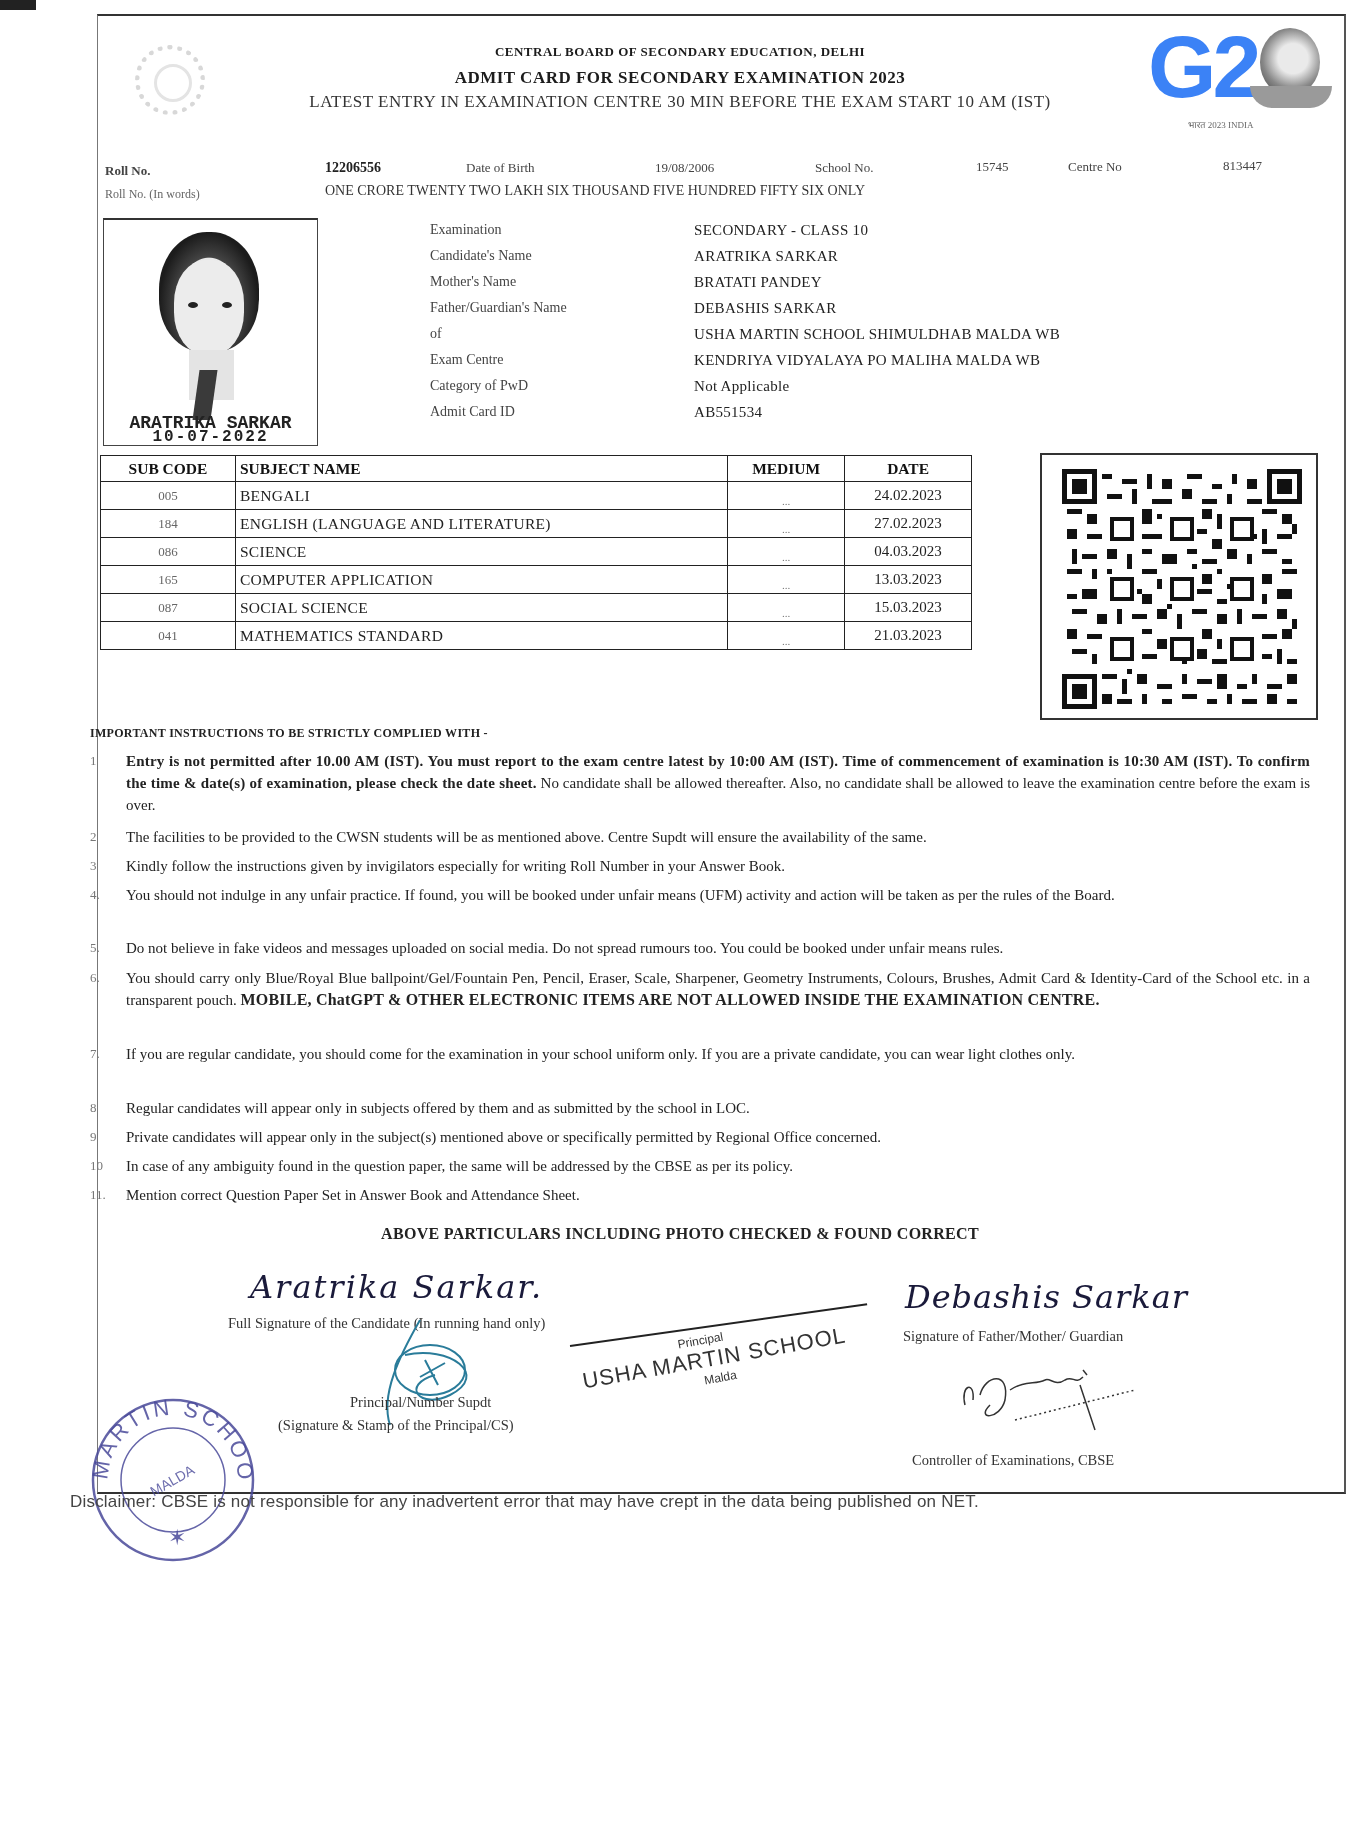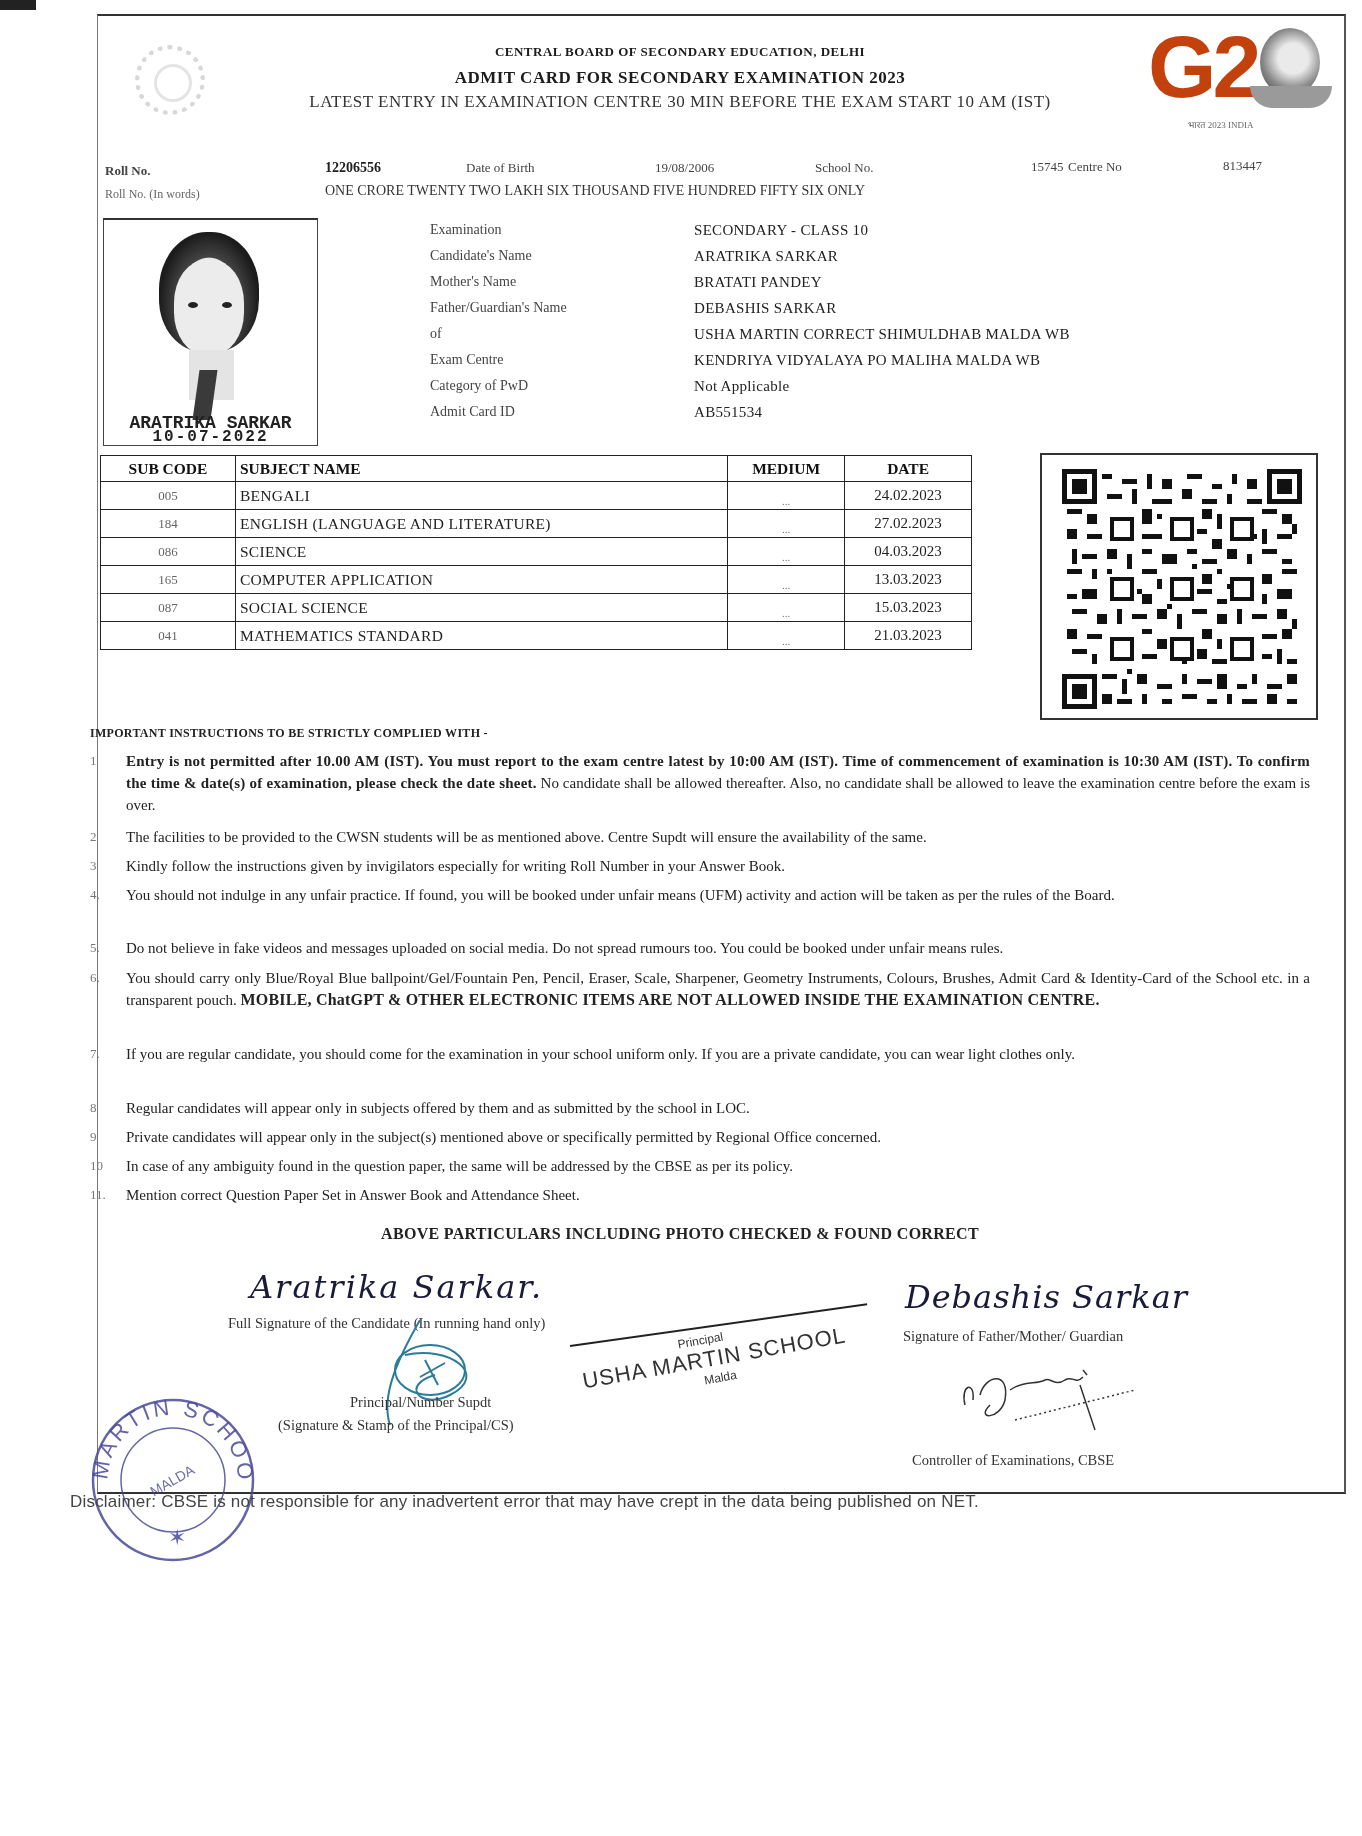--- a/index.html
+++ b/index.html
@@ -18,21 +18,21 @@
     position: absolute; left: 135px; top: 45px; width: 70px; height: 70px;
     border: 5px dotted #d8d8d8; border-radius: 50%; box-sizing: border-box;
   }
   .cbse-logo::after { content: ""; position: absolute; left: 14px; top: 14px; width: 32px; height: 32px; border: 3px solid #e4e4e4; border-radius: 50%; }
   .hdr { position: absolute; left: 200px; width: 960px; text-align: center; letter-spacing: 0.5px; }
   .hdr1 { top: 44px; font-size: 13px; font-weight: bold; }
   .hdr2 { top: 68px; font-size: 17px; font-weight: bold; }
   .hdr3 { top: 92px; font-size: 17px; color: #333; }
 
   .g20 { position: absolute; left: 1148px; top: 24px; width: 190px; height: 110px; }
-  .g20-text { position: absolute; left: 0; top: -8px; font-family: "Liberation Sans", sans-serif; font-size: 88px; color: #c2410c; letter-spacing: -4px; font-weight: bold; }
+  .g20-text { position: absolute; left: 0; top: -8px; font-family: "Liberation Sans", sans-serif; font-size: 88px; color: #3b82f6; letter-spacing: -4px; font-weight: bold; }
   .g20-globe { position: absolute; left: 112px; top: 4px; width: 60px; height: 68px; border-radius: 50%;
     background: radial-gradient(circle at 55% 45%, #eaeaea 0 30%, #888 60%, #333 100%); }
   .g20-lotus { position: absolute; left: 102px; top: 62px; width: 82px; height: 22px; border-radius: 0 0 40px 40px; background: #9a9a9a; }
   .g20-sub { position: absolute; left: 40px; top: 94px; font-size: 9px; color: #666; font-family: "Liberation Serif", serif; }
 
   .lbl { font-size: 14px; color: #444; }
   .val { font-size: 14px; color: #222; }
   .bold { font-weight: bold; }
 
   .photo-box { position: absolute; left: 103px; top: 218px; width: 213px; height: 225px; border: 1px solid #444; border-top: 2px solid #333; background: #fff; overflow: hidden; }
@@ -99,21 +99,21 @@
   <div class="g20-globe"></div>
   <div class="g20-lotus"></div>
   <div class="g20-sub">भारत 2023 INDIA</div>
 </div>
 
 <div class="abs lbl bold" style="left:105px;top:163px;font-size:13px;">Roll No.</div>
 <div class="abs val bold" style="left:325px;top:160px;font-size:14px;">12206556</div>
 <div class="abs lbl" style="left:466px;top:160px;font-size:13px;">Date of Birth</div>
 <div class="abs lbl" style="left:655px;top:160px;font-size:13px;">19/08/2006</div>
 <div class="abs lbl" style="left:815px;top:160px;font-size:13px;">School No.</div>
-<div class="abs lbl" style="left:1031px;top:159px;font-size:13px;">15745</div>
+<div class="abs lbl" style="left:976px;top:159px;font-size:13px;">15745</div>
 <div class="abs lbl" style="left:1068px;top:159px;font-size:13px;">Centre No</div>
 <div class="abs lbl" style="left:1223px;top:158px;font-size:13px;">813447</div>
 <div class="abs lbl" style="left:105px;top:187px;font-size:12px;color:#666;">Roll No. (In words)</div>
 <div class="abs val" style="left:325px;top:183px;font-size:14px;color:#333;">ONE CRORE TWENTY TWO LAKH SIX THOUSAND FIVE HUNDRED FIFTY SIX ONLY</div>
 
 <div class="photo-box">
   <div class="photo-head"></div>
   <div class="photo-face"></div>
   <div class="photo-eye" style="left:84px;"></div>
   <div class="photo-eye" style="left:118px;"></div>
@@ -135,21 +135,21 @@
   <div class="drow" style="top:52px;">
     <span class="dlabel">Mother's Name</span>
     <span class="dvalue">BRATATI PANDEY</span>
   </div>
   <div class="drow" style="top:78px;">
     <span class="dlabel">Father/Guardian's Name</span>
     <span class="dvalue">DEBASHIS SARKAR</span>
   </div>
   <div class="drow" style="top:104px;">
     <span class="dlabel">of</span>
-    <span class="dvalue">USHA MARTIN CORRECT SHIMULDHAB MALDA WB</span>
+    <span class="dvalue">USHA MARTIN SCHOOL SHIMULDHAB MALDA WB</span>
   </div>
   <div class="drow" style="top:130px;">
     <span class="dlabel">Exam Centre</span>
     <span class="dvalue">KENDRIYA VIDYALAYA PO MALIHA MALDA WB</span>
   </div>
   <div class="drow" style="top:156px;">
     <span class="dlabel">Category of PwD</span>
     <span class="dvalue">Not Applicable</span>
   </div>
   <div class="drow" style="top:182px;">

